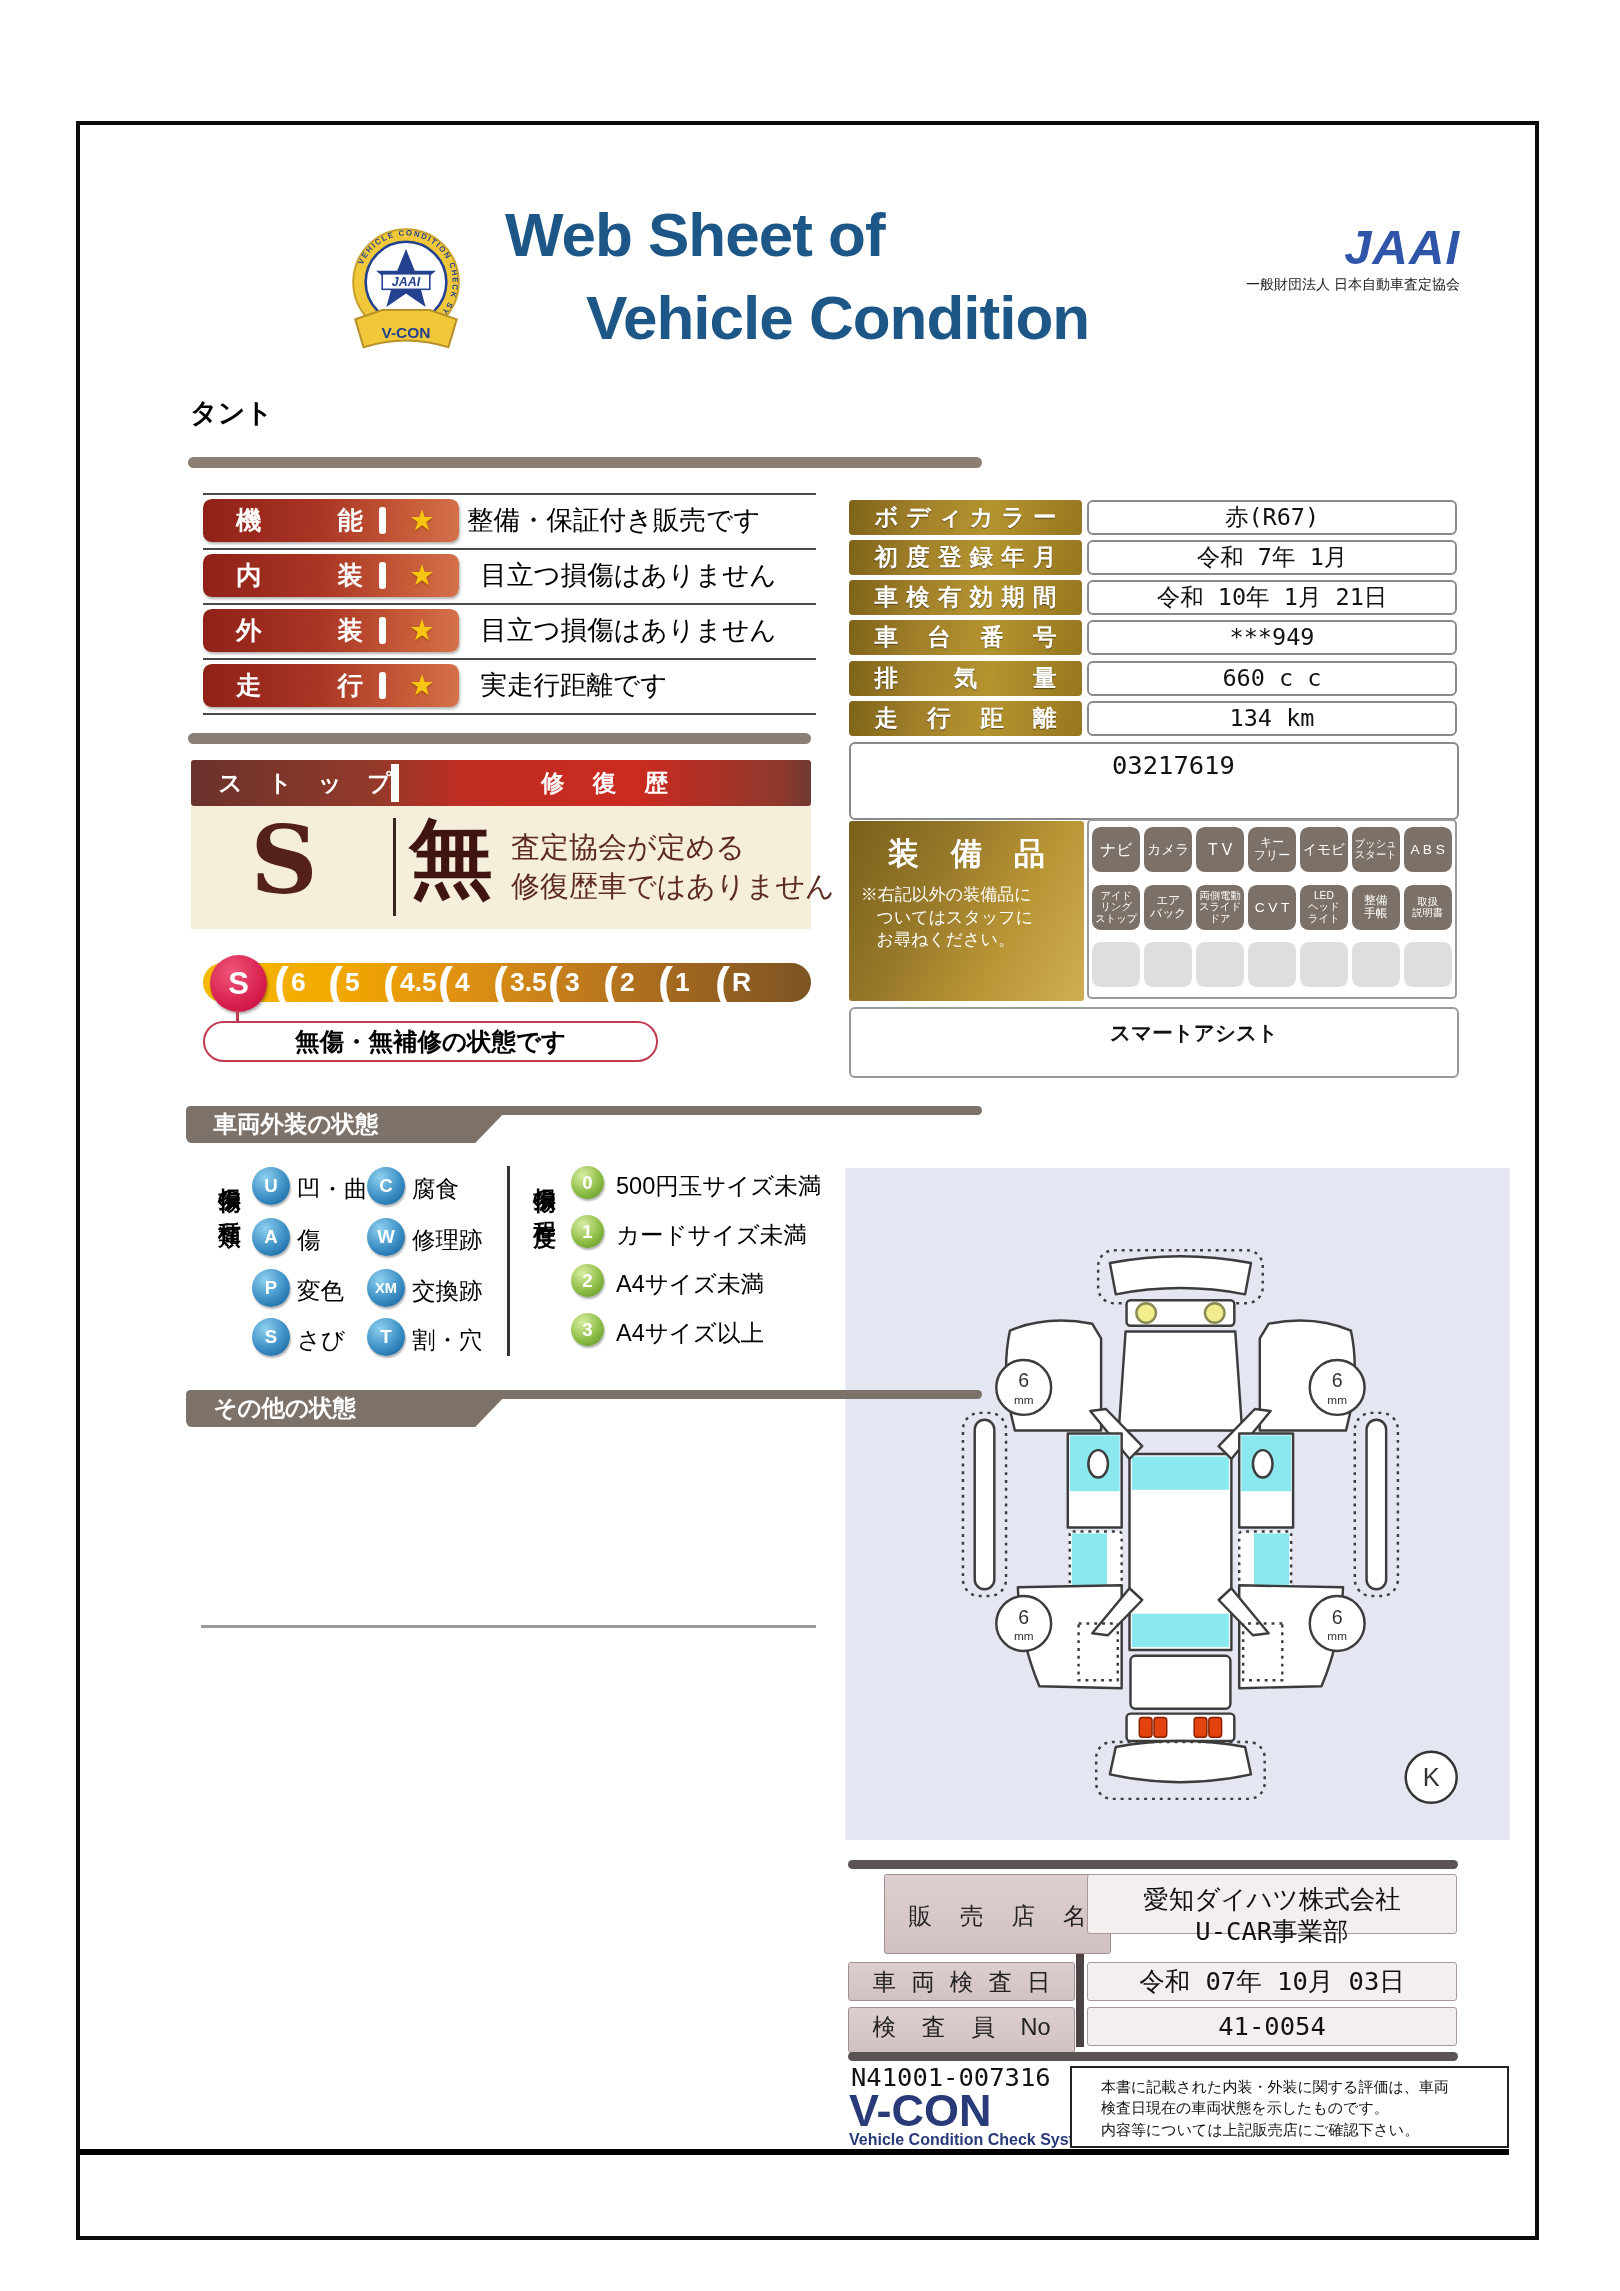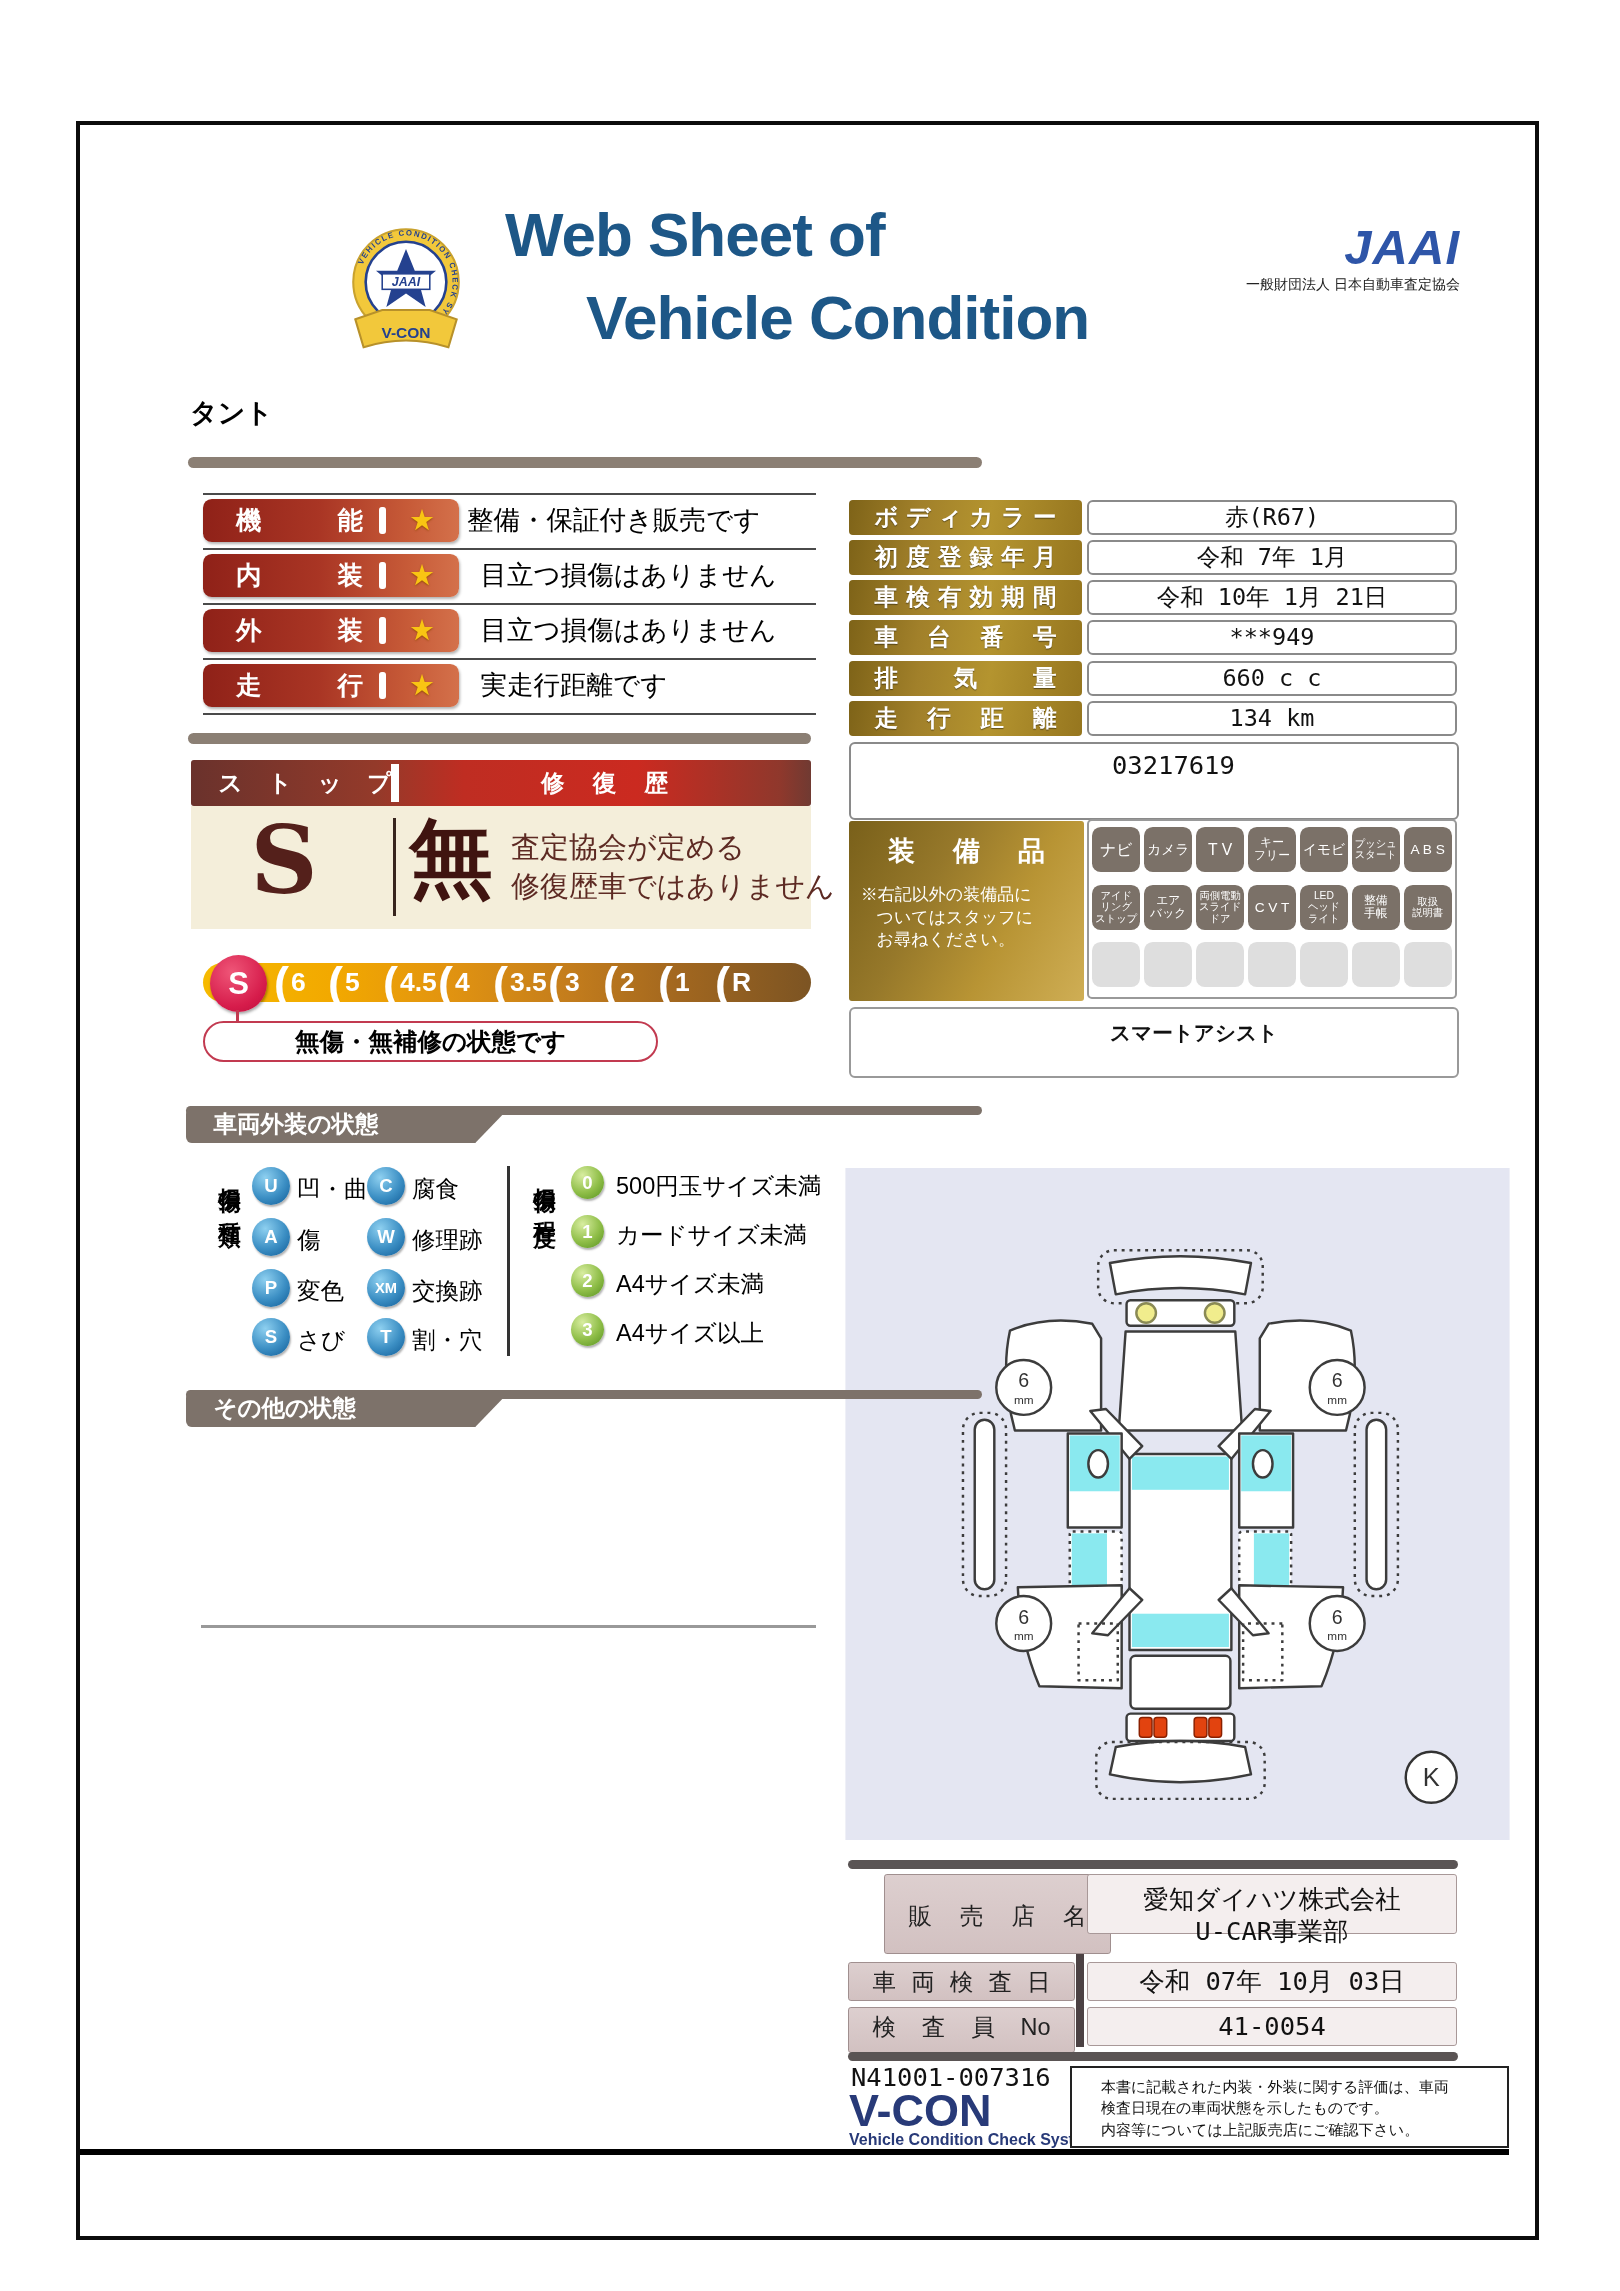--- a/index.html
+++ b/index.html
@@ -55,21 +55,21 @@
           padding:0 25.5px;box-sizing:border-box;text-align:justify;text-align-last:justify;
           background:linear-gradient(100deg,#7e6318,#a1802a 30%,#b4942f 60%,#96761f);
           text-shadow:0 1px 1px rgba(0,0,0,.45);}
   .gval{width:370px;height:35px;background:#fff;border:2px solid #8a8a8a;border-radius:5.9px;box-sizing:border-box;
         text-align:center;font-size:23.5px;line-height:30px;font-family:"DejaVu Sans Mono",monospace;white-space:nowrap;}
   .refbox{width:610px;height:78px;background:#fff;border:2px solid #8a8a8a;border-radius:5.9px;box-sizing:border-box;}
   .refnum{padding:5.9px 0 0 261px;font-size:25.5px;font-family:"DejaVu Sans Mono",monospace;}
   
   .equipbox{width:235px;height:180px;border-radius:2.9px;
             background:linear-gradient(118deg,#79601a,#96782a 35%,#b89434 65%,#cfae55);}
-  .equiptitle{margin:11.8px auto 0 auto;width:157px;color:#fff;font-weight:bold;font-size:27px;
+  .equiptitle{margin:11.8px auto 0 auto;width:157px;color:#fff;font-weight:bold;font-size:31px;
               text-align:justify;text-align-last:justify;font-family:Liberation Serif, serif;}
   .equipnote{position:absolute;left:11.8px;top:63px;color:#fff;font-size:17px;line-height:22.5px;white-space:nowrap;}
   .equipnote .ind{padding-left:15.7px;}
   .badgebox{width:370px;height:180px;background:#fff;border:2px solid #999;border-radius:4.9px;box-sizing:border-box;
             padding:5.9px 3.9px;display:grid;grid-template-columns:repeat(7,48px);grid-auto-rows:45px;
             column-gap:3.9px;row-gap:12.7px;justify-content:center;}
   .badge{border-radius:8.8px;background:#7b7168;color:#fff;display:flex;flex-direction:column;
          align-items:center;justify-content:center;text-align:center;line-height:1.1;}
   .badge.empty{background:#dedede;}
   .f16{font-size:15.7px;} .f14{font-size:13.7px;} .f12{font-size:11.8px;} .f10{font-size:10.3px;}

